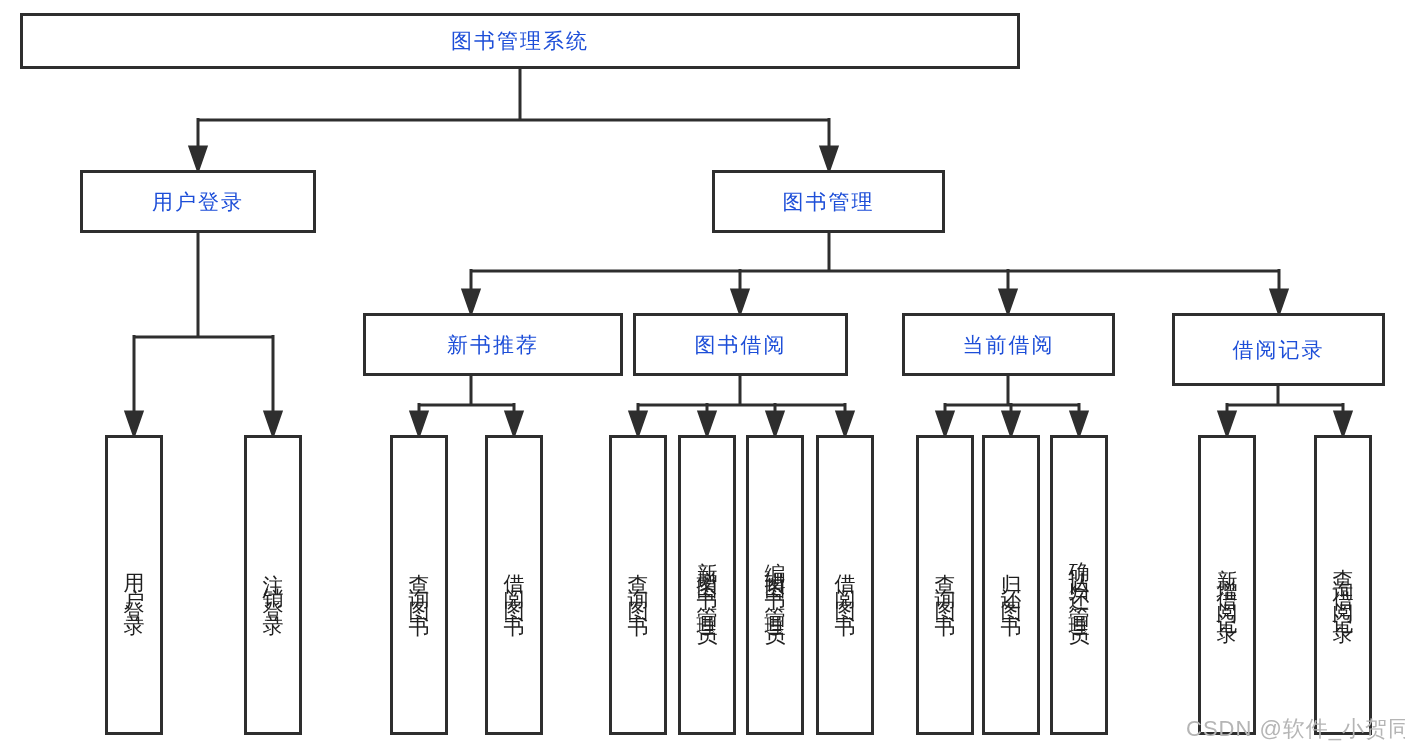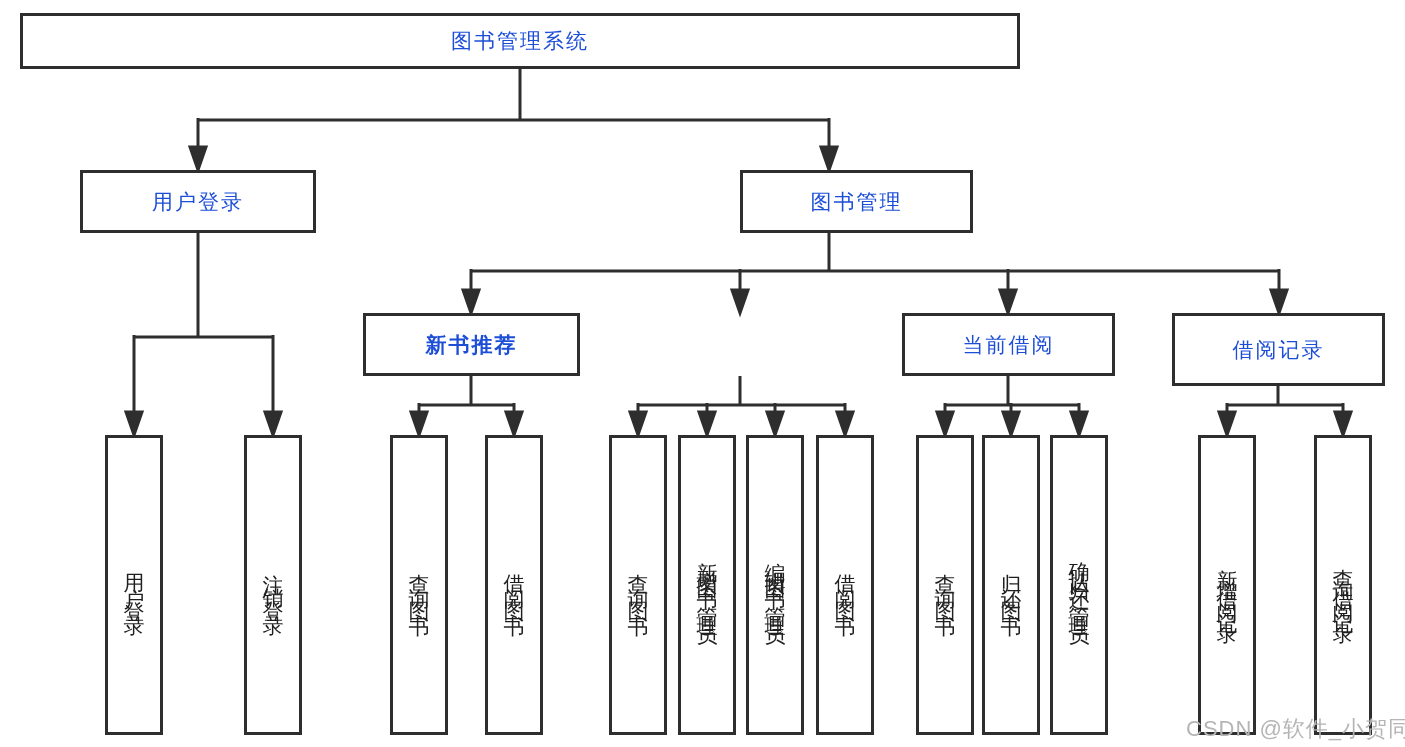--- a/index.html
+++ b/index.html
@@ -113,26 +113,29 @@
     </g>
   </svg>
 
   <div class="node" style="left:20px; top:13px; width:1000px; height:56px;">
     <span>图书管理系统</span>
   </div>
 
   <div class="node" style="left:80px; top:170px; width:236px; height:63px;">
     <span>用户登录</span>
   </div>
-  <div class="node" style="left:712px; top:170px; width:233px; height:63px;margin-left:28px;">
+  <div class="node" style="left:712px; top:170px; width:233px; height:63px;">
     <span>图书管理</span>
   </div>
 
-  <div class="node" style="left:363px; top:313px; width:217px; height:63px;font-weight:bold;">
+  <div class="node" style="left:363px; top:313px; width:260px; height:63px;">
     <span>新书推荐</span>
+  </div>
+  <div class="node" style="left:633px; top:313px; width:215px; height:63px;">
+    <span>图书借阅</span>
   </div>
   <div class="node" style="left:902px; top:313px; width:213px; height:63px;">
     <span>当前借阅</span>
   </div>
   <div class="node" style="left:1172px; top:313px; width:213px; height:73px;">
     <span>借阅记录</span>
   </div>
 
   <div class="leaf s4" style="left:105px;">
     <span>用户登录</span>

